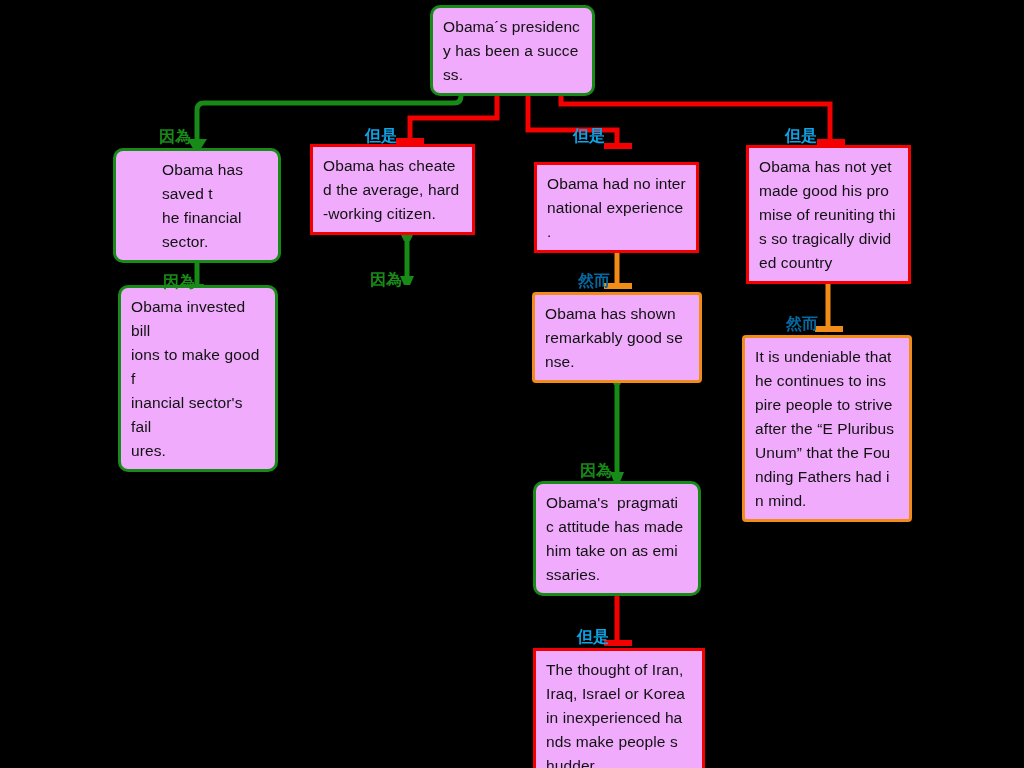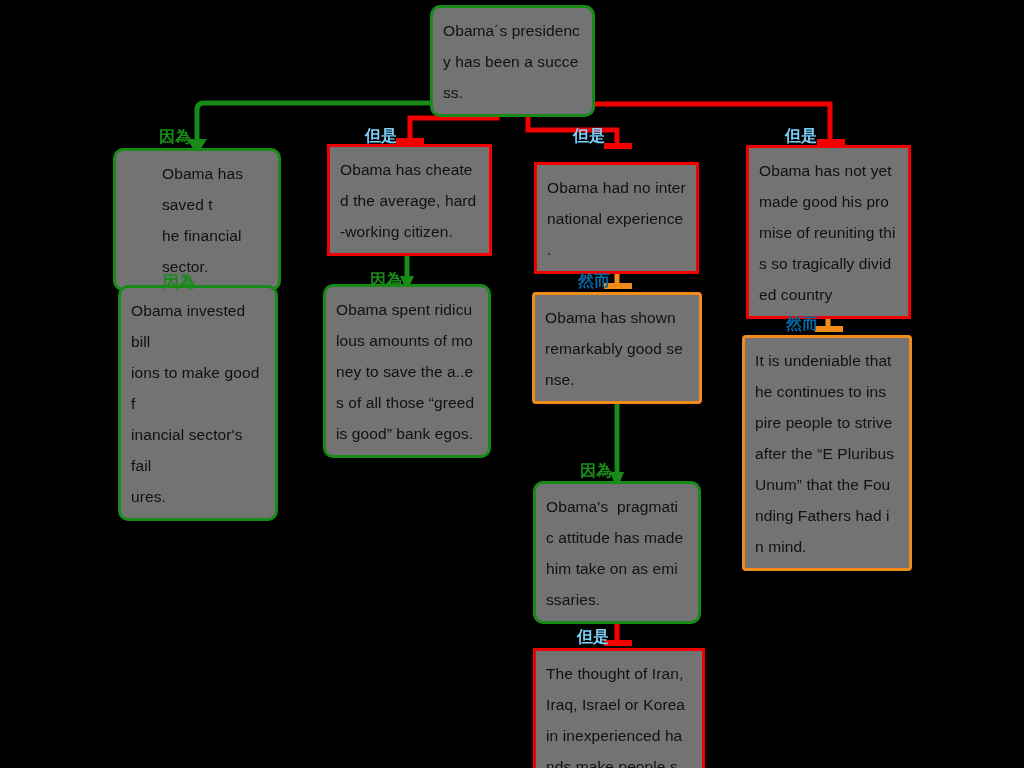--- a/index.html
+++ b/index.html
@@ -4,33 +4,33 @@
 <style>
   html,body{margin:0;padding:0;background:#000;}
   body{width:1024px;height:768px;overflow:hidden;
        font-family:"Liberation Sans","DejaVu Sans",sans-serif;}
   #stage{position:relative;width:1024px;height:768px;background:#000;}
 
   
   #wires{position:absolute;left:0;top:0;width:1024px;height:768px;}
 
   
-  .node{position:absolute;background:#737373;box-sizing:border-box;
-        color:#111;font-size:15.5px;line-height:31px;
+  .node{position:absolute;background:#f0abfc;box-sizing:border-box;
+        color:#111;font-size:15.5px;line-height:24px;
         padding:7px 9px 6px 10px;letter-spacing:.1px;}
   .node.green{border:3px solid #188a18;border-radius:10px;}
   .node.red{border:3px solid #f40000;border-radius:0;}
   .node.orange{border:3px solid #f28c18;border-radius:4px;}
   .node .txt{display:block;white-space:pre-wrap;}
 
   
   .rel{position:absolute;font-size:16px;font-weight:bold;line-height:12px;
        font-family:"DejaVu Sans",sans-serif;letter-spacing:0;}
   .rel.green{color:#188a18;}
-  .rel.red{color:#7dd3fc;}
+  .rel.red{color:#0ea5e9;}
   .rel.orange{color:#0369a1;}
 </style>
 </head>
 <body>
 
 <div id="stage">
 
   <svg id="wires" viewBox="0 0 1024 768" xmlns="http://www.w3.org/2000/svg">
     <defs>
 
@@ -111,33 +111,26 @@
 he financial sector.</span>
   </div>
 
   <div class="node green" style="left:118px;top:285px;width:160px;">
     <span class="txt">Obama invested bill
 ions to make good f
 inancial sector's fail
 ures.</span>
   </div>
 
-  <div class="node red" style="left:327px;top:144px;width:165px;">
+  <div class="node red" style="left:310px;top:144px;width:165px;">
     <span class="txt">Obama has cheate
 d the average, hard
 -working citizen.</span>
   </div>
 
-  <div class="node green" style="left:323px;top:284px;width:168px;">
-    <span class="txt">Obama spent ridicu
-lous amounts of mo
-ney to save the a..e
-s of all those “greed
-is good” bank egos.</span>
-  </div>
 
   <div class="node red" style="left:534px;top:162px;width:165px;">
     <span class="txt">Obama had no inter
 national experience
 .</span>
   </div>
 
   <div class="node orange" style="left:532px;top:292px;width:170px;">
     <span class="txt">Obama has shown
 remarkably good se

